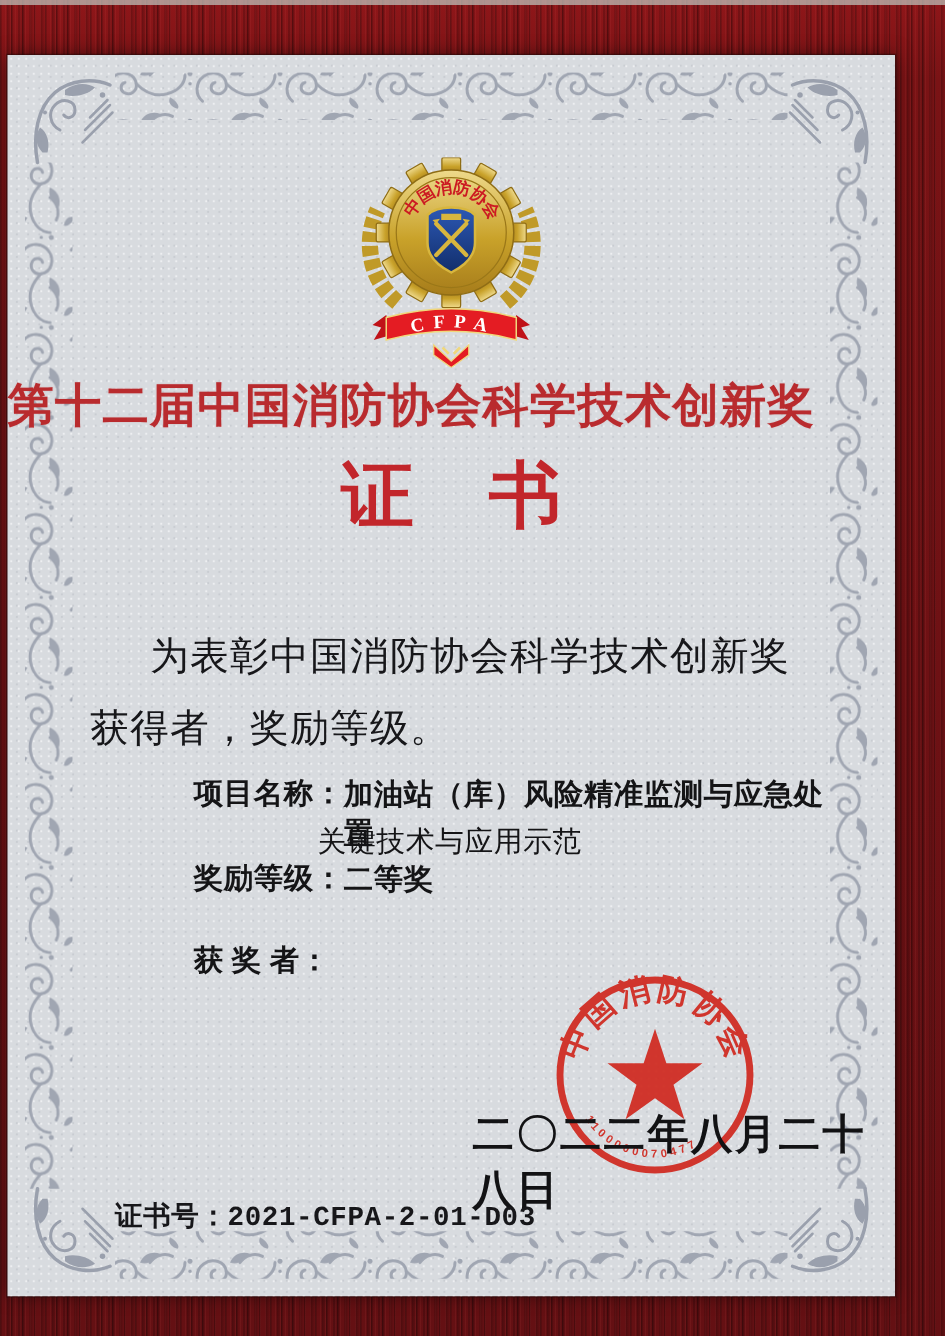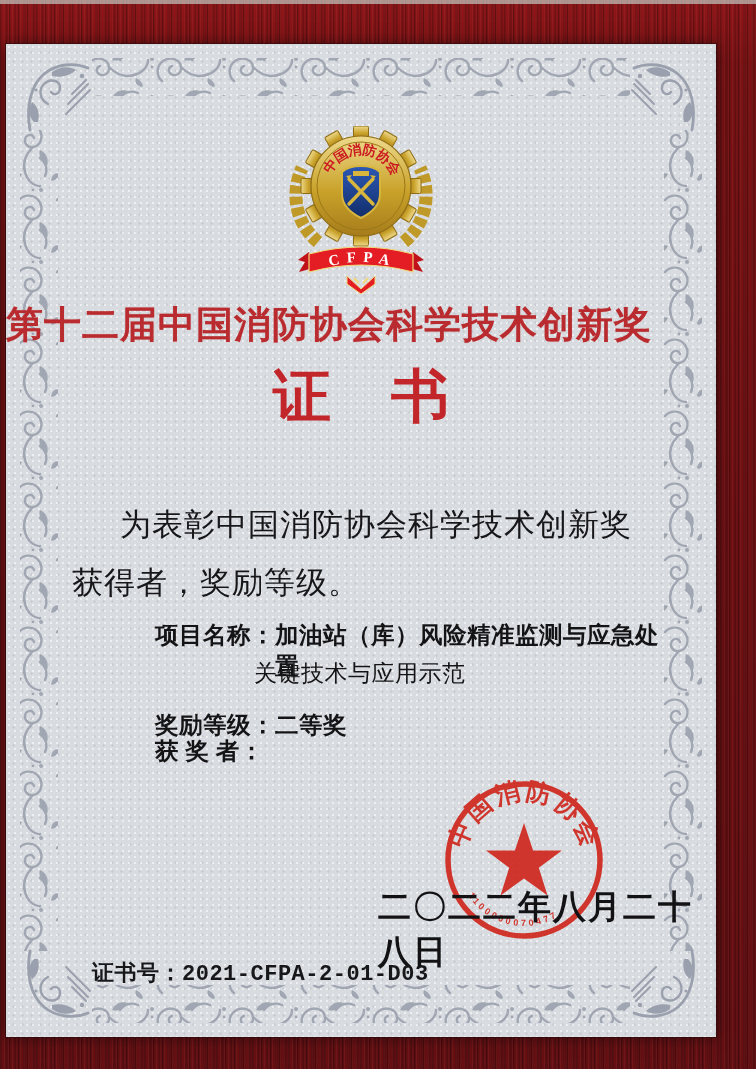--- a/index.html
+++ b/index.html
@@ -47,22 +47,22 @@
     font-size:31px;color:#17171a;line-height:58px;letter-spacing:1px;font-weight:500;
   }
   .body-text .line1{text-indent:48px;}
 
   .fields{position:absolute;left:149px;top:576px;width:520px;
     font-family:"Liberation Sans", sans-serif;color:#141416;}
   .field-row{position:absolute;left:0;display:flex;font-size:23.5px;font-weight:bold;letter-spacing:0.5px;line-height:1.3;}
   .field-row .label{white-space:nowrap;font-family:Liberation Serif, serif;}
   .row-project{top:0;}
   .row-project-l2{top:38px;left:99px;position:absolute;font-size:23px;font-weight:normal;letter-spacing:0.5px;}
-  .row-grade{top:90px;}
-  .row-winner{top:116px;}
+  .row-grade{top:68px;}
+  .row-winner{top:134px;}
 
   .seal-wrap{position:absolute;left:433px;top:731px;width:170px;height:170px;z-index:1;opacity:.92;}
   .date-line{
     position:absolute;left:372px;top:829px;z-index:2;
     font-size:33px;font-weight:bold;color:#121214;letter-spacing:2px;margin-top:12px;
   }
   .footer-no{
     position:absolute;left:86px;top:914px;z-index:2;
     font-family:Liberation Mono, monospace;
     font-size:22px;font-weight:bold;color:#17171a;letter-spacing:0.5px;

